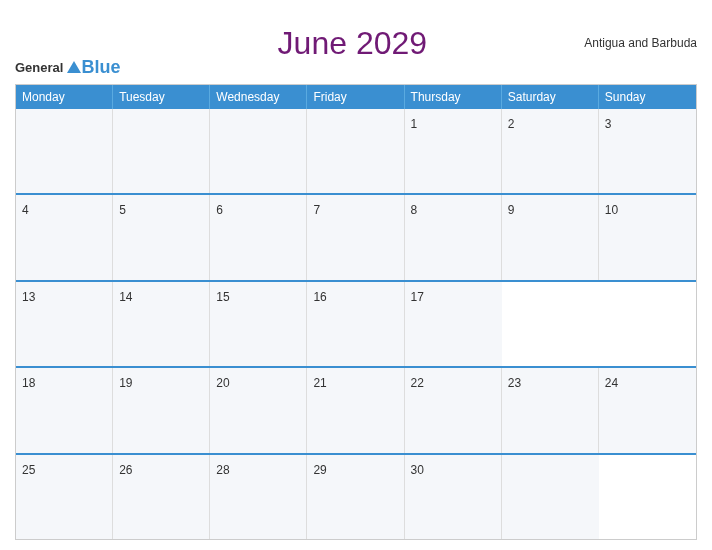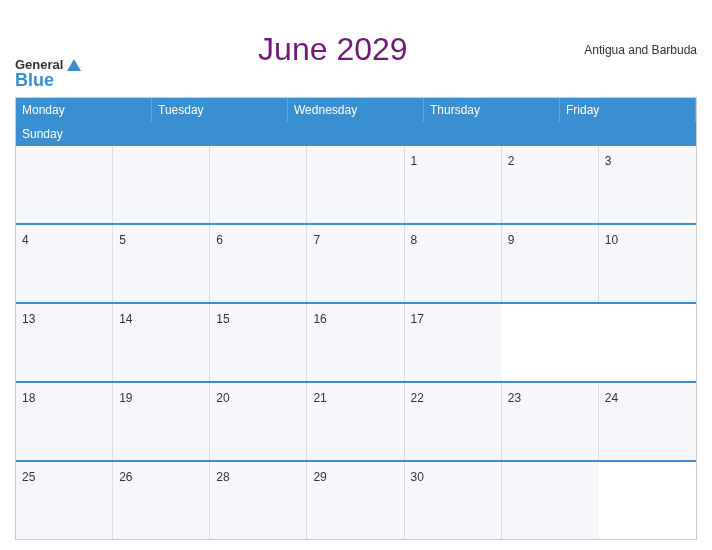--- a/index.html
+++ b/index.html
@@ -18,21 +18,21 @@
       flex-direction: column;
     }
     .header {
       display: flex;
       align-items: center;
       justify-content: space-between;
       margin-bottom: 8px;
     }
     .logo {
       display: flex;
-      flex-direction: column;
+      flex-direction: row;
       line-height: 1;
       margin-top: 48px;
     }
     .logo-general {
       font-size: 13px;
       font-weight: bold;
       color: #333;
     }
     .logo-blue {
       font-size: 18px;
@@ -65,21 +65,21 @@
       text-align: left;
     }
     .calendar {
       flex: 1;
       border: 1px solid #ccc;
       display: flex;
       flex-direction: column;
     }
     .cal-header {
       display: grid;
-      grid-template-columns: repeat(5, 1fr);
+      grid-template-columns: repeat(7, 1fr);
       background: #3a8fd1;
     }
     .cal-header-cell {
       color: #fff;
       font-size: 12px;
       padding: 5px 6px;
       font-weight: normal;
       border-right: 1px solid #5aaae0;
     }
     .cal-header-cell:last-child {
@@ -131,22 +131,23 @@
     </div>
     <div class="title">June 2029</div>
     <div class="country">Antigua and Barbuda</div>
   </div>
 
   <div class="calendar">
     <div class="cal-header">
     <div class="cal-header-cell">Monday</div>
         <div class="cal-header-cell">Tuesday</div>
         <div class="cal-header-cell">Wednesday</div>
+        <div class="cal-header-cell">Friday</div>
         <div class="cal-header-cell">Thursday</div>
-        <div class="cal-header-cell">Friday</div>
+        <div class="cal-header-cell">Saturday</div>
         <div class="cal-header-cell">Sunday</div>
       </div>
     <div class="cal-body">
     <div class="cal-week">
           <div class="cal-cell empty"></div>
           <div class="cal-cell empty"></div>
           <div class="cal-cell empty"></div>
           <div class="cal-cell empty"></div>
           <div class="cal-cell"><span class="day-num">1</span></div>
           <div class="cal-cell"><span class="day-num">2</span></div>

